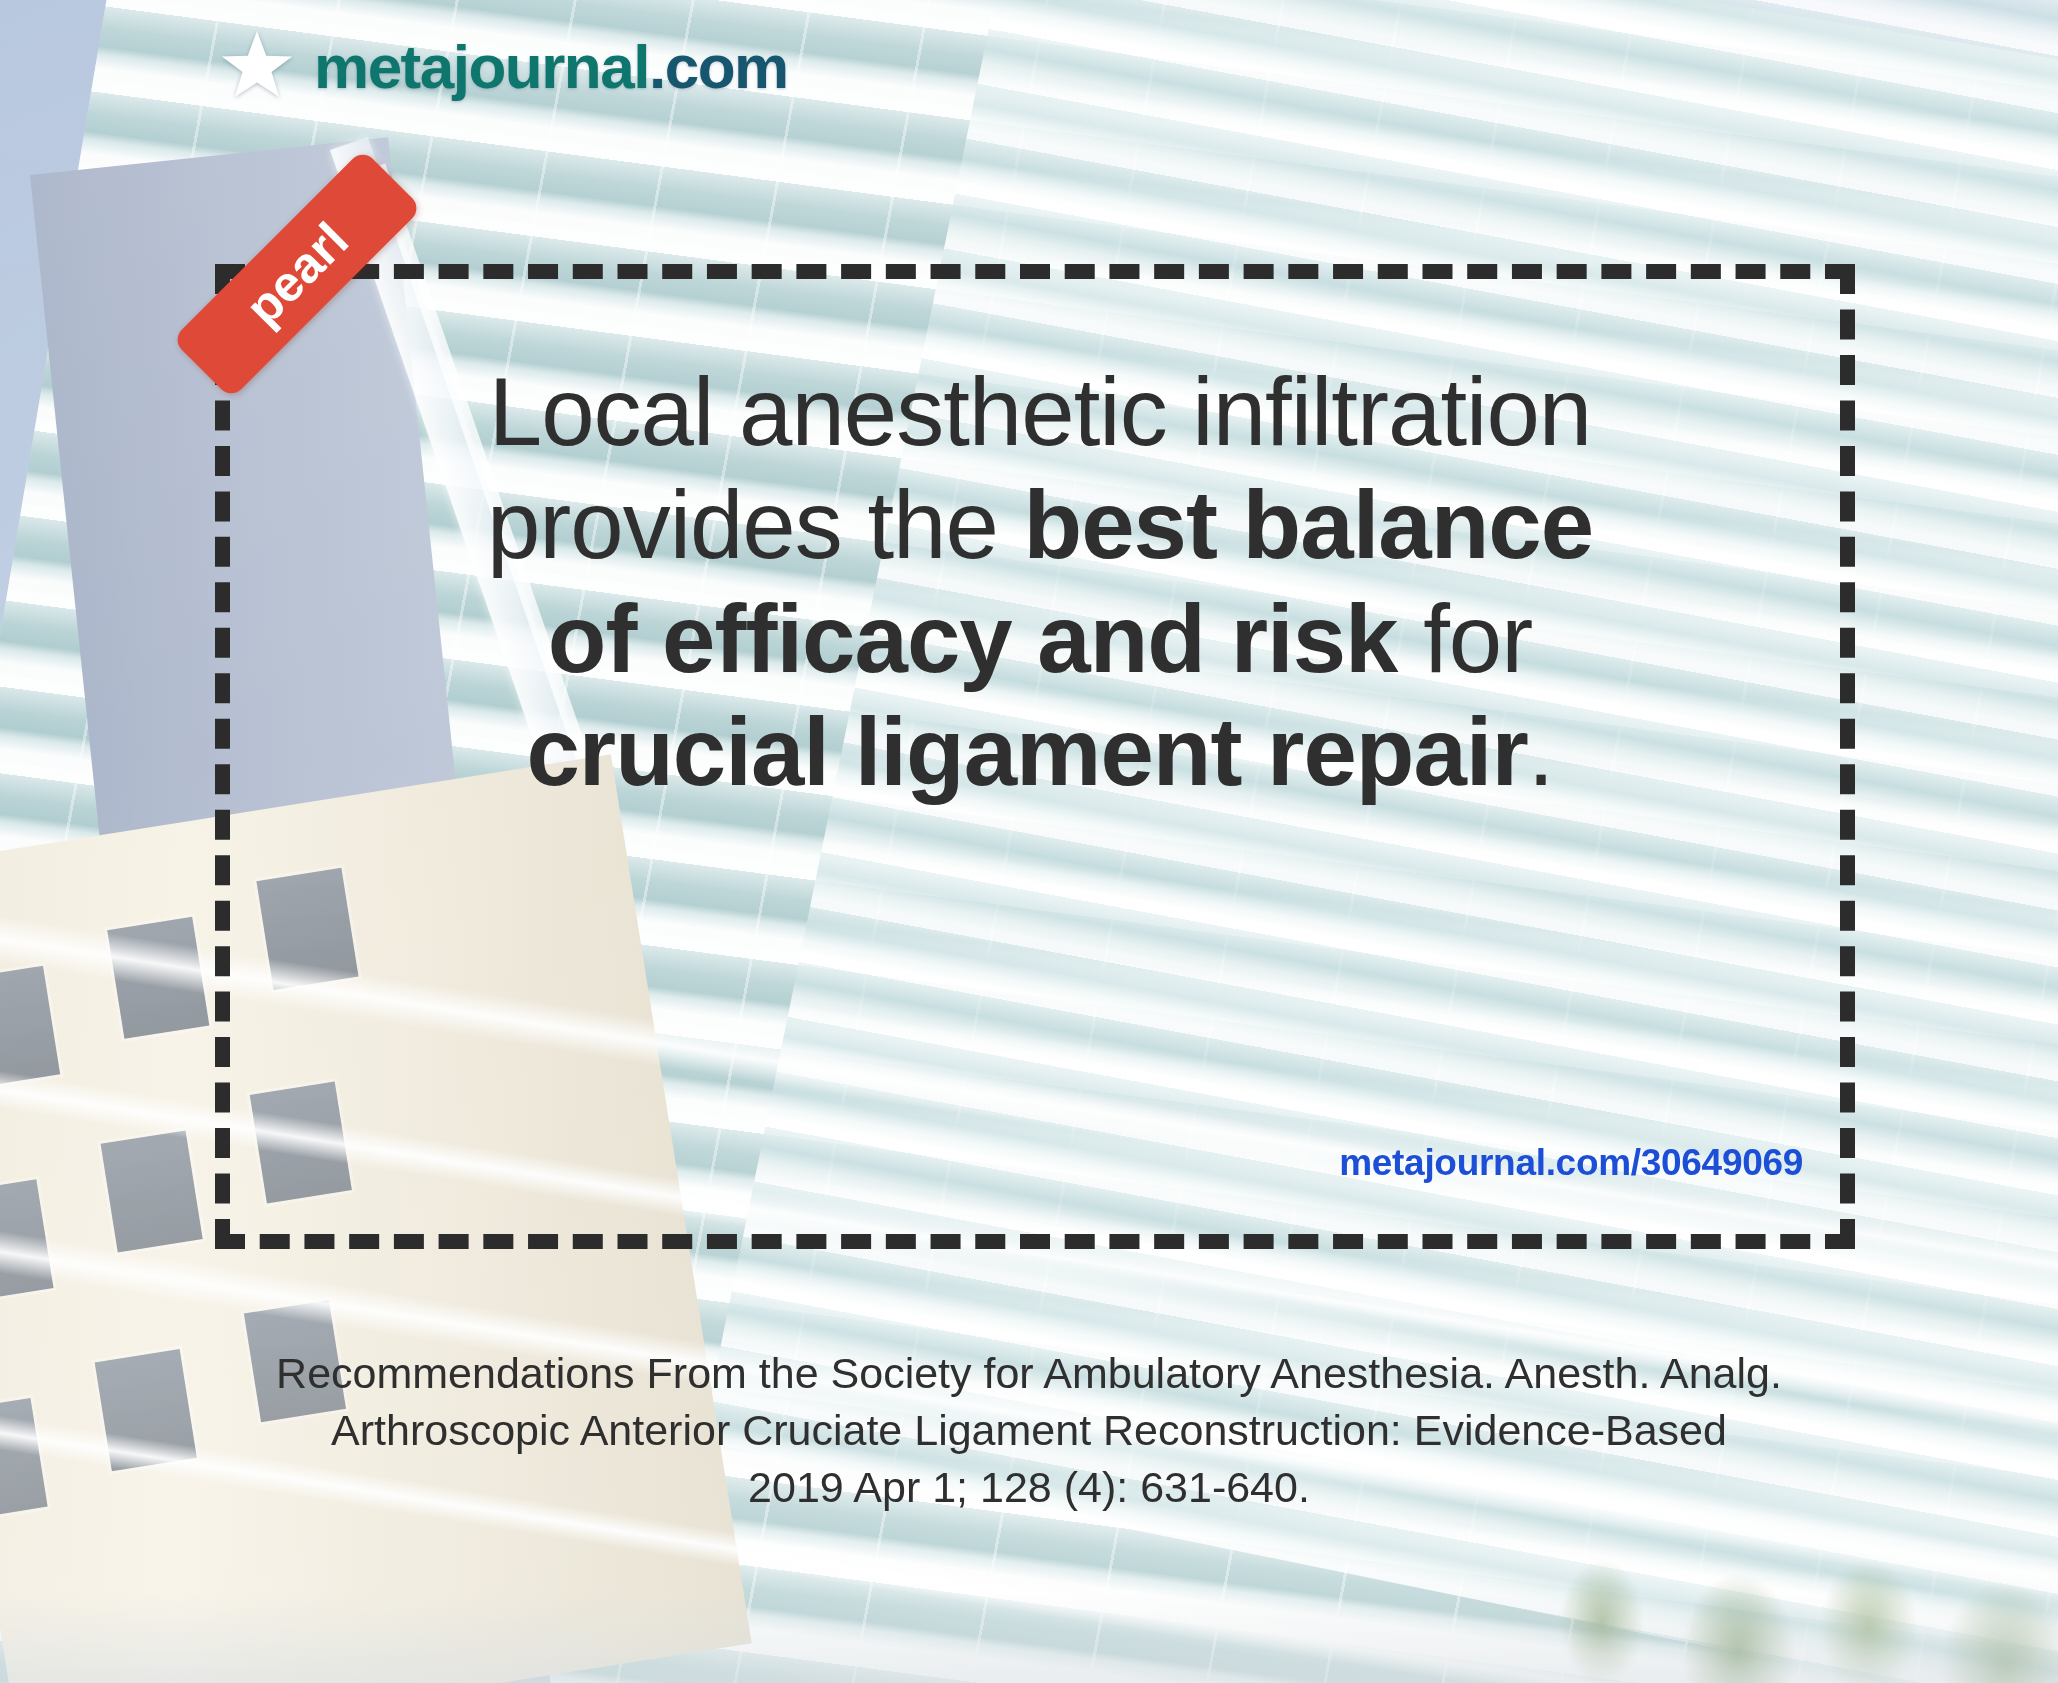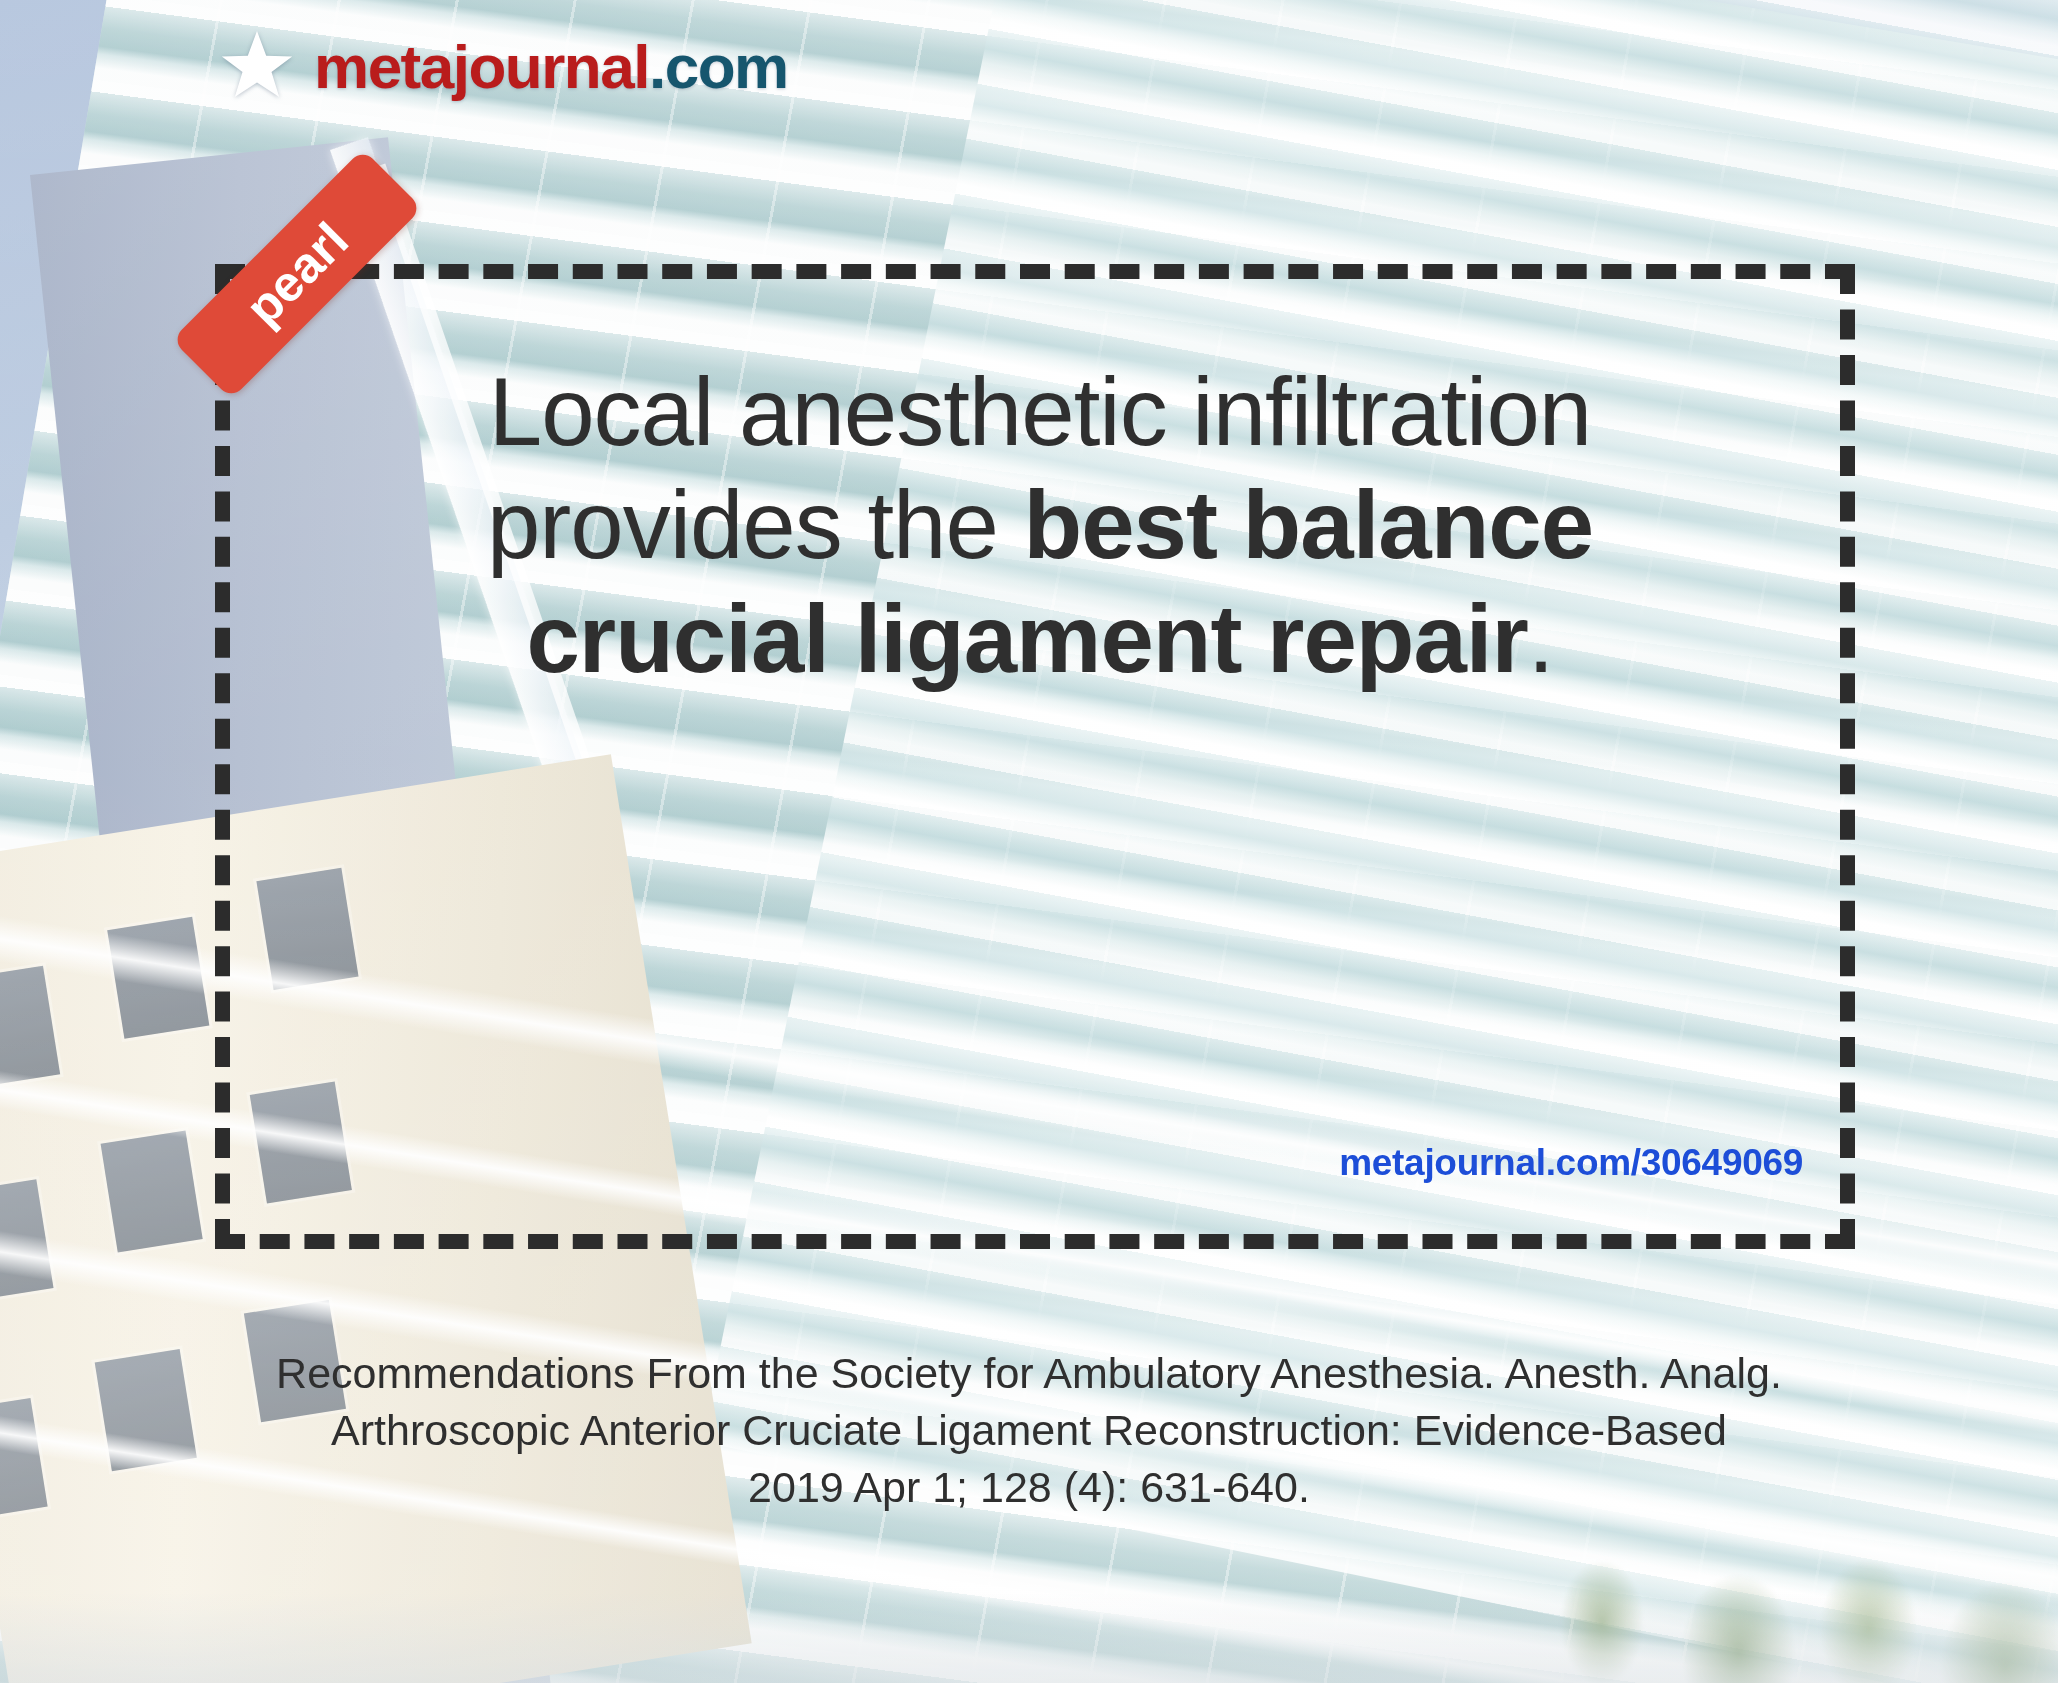--- a/index.html
+++ b/index.html
@@ -179,21 +179,21 @@
     filter:drop-shadow(0 1px 2px rgba(60,80,110,.35));
   }
   .logo-text{
     font-size:62px;
     font-weight:bold;
     letter-spacing:-1.5px;
     line-height:1;
     white-space:nowrap;
     text-shadow:0 1px 3px rgba(70,90,120,.30);
   }
-  .logo-name{color:#b91c1c;}
+  .logo-name{color:#0f766e;}
   .logo-tld{color:#16566e;}
 
   
   .pearl-box{
     position:absolute;
     left:215px; top:264px;
     width:1640px; height:985px;
     border:15px dashed #2c2c2c;
     z-index:3;
   }
@@ -305,20 +305,21 @@
 
   <div class="pearl-box"></div>
 
   <div class="ribbon">
     <span class="ribbon-label">pearl</span>
   </div>
 
   <div class="quote">
       <div><span>Local anesthetic infiltration</span></div>
       <div><span>provides the </span><b>best balance</b></div>
+      <div><b>of efficacy and risk</b><span> for</span></div>
       <div><b>crucial ligament repair</b><span>.</span></div>
     </div>
 
   <div class="pearl-url">metajournal.com/30649069</div>
 
   <div class="citation">
       <span class="cit-line"><span>Recommendations From the Society for Ambulatory Anesthesia. Anesth. Analg.</span></span>
       <span class="cit-line"><span>Arthroscopic Anterior Cruciate Ligament Reconstruction: Evidence-Based</span></span>
       <span class="cit-line"><span>2019 Apr 1; 128 (4): 631-640.</span></span>
     </div>

